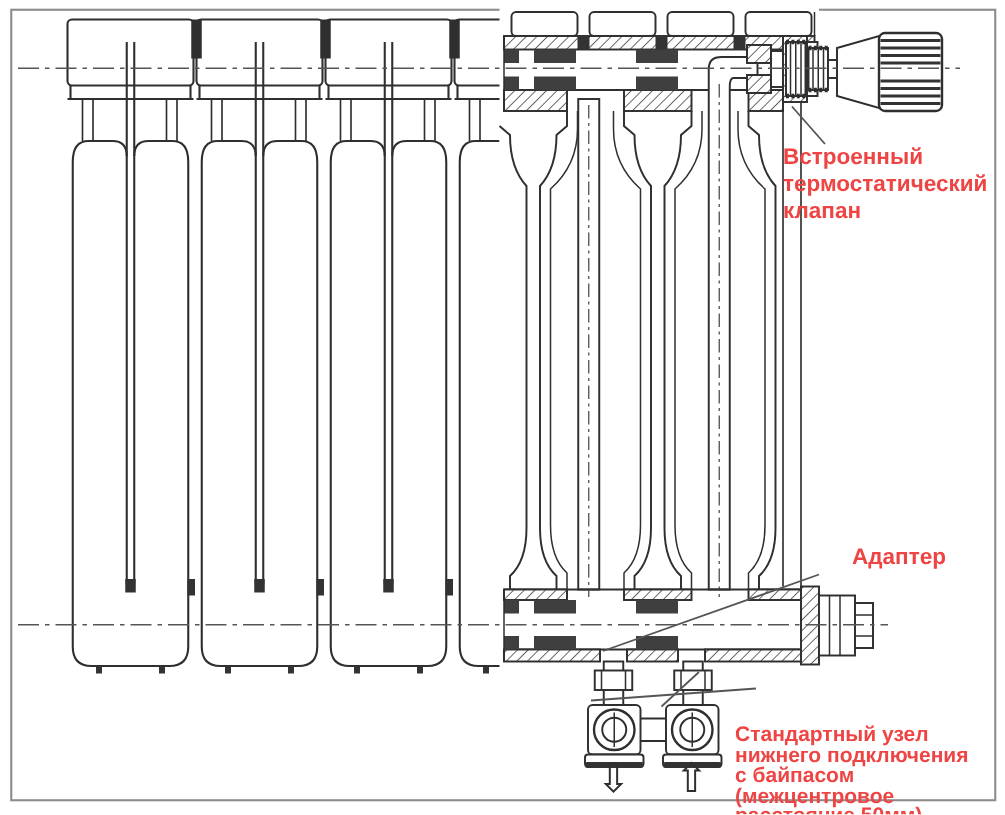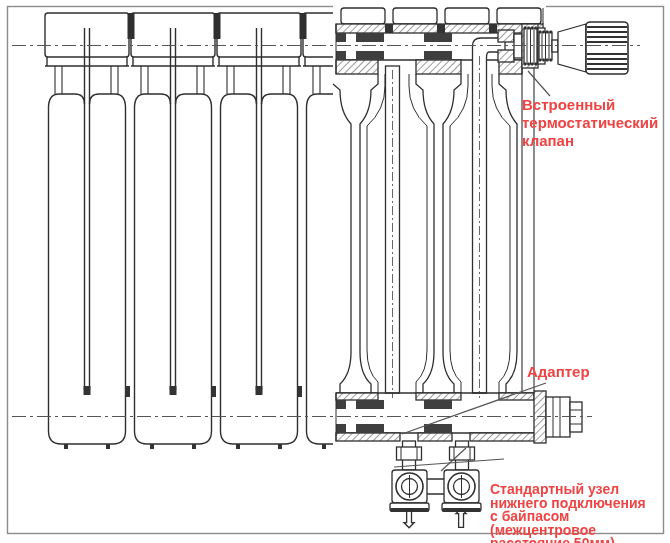--- a/index.html
+++ b/index.html
@@ -6,21 +6,21 @@
   #stage{
     position:relative;width:670px;height:543px;background:#ffffff;
     font-family:"Liberation Sans",sans-serif;overflow:hidden;
   }
   #stage svg{position:absolute;left:0;top:0;}
   .diagram-label{
     position:absolute;color:#ef4444;font-weight:bold;
     white-space:pre-line;pointer-events:none;
   }
   .lbl-valve{left:522px;top:96px;font-size:15px;line-height:18px;}
-  .lbl-adapter{left:527px;top:363px;font-size:15px;line-height:17px;}
+  .lbl-adapter{left:568px;top:363px;font-size:15px;line-height:17px;}
   .lbl-bottom{left:490px;top:445px;font-size:14px;line-height:13.6px;margin-top:38px;}
   .flow-arrow{
     position:absolute;color:#2f2f2f;font-size:27px;line-height:27px;
     width:28px;text-align:center;font-weight:normal;
   }
   .arrow-down{left:395px;top:506px;}
   .arrow-up{left:447px;top:506px;}
 </style>
 </head>
 <body>

